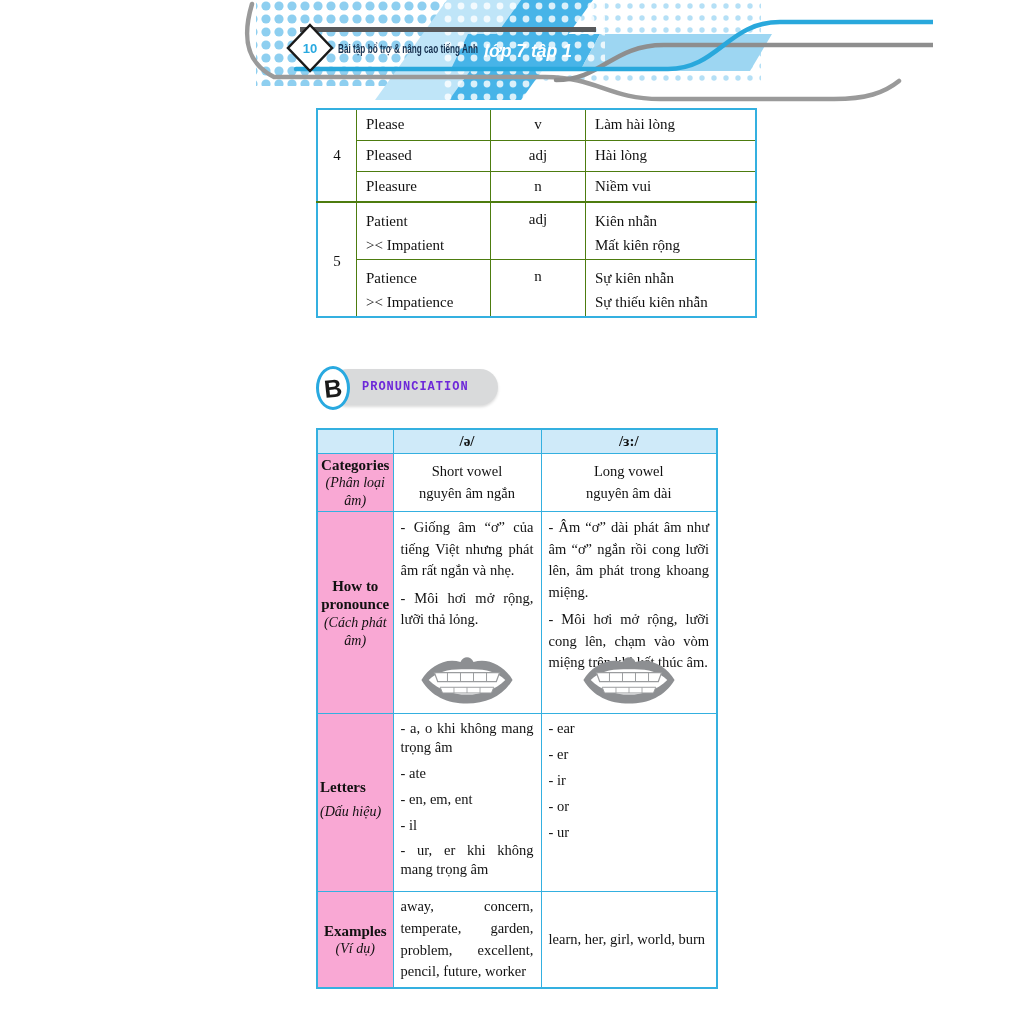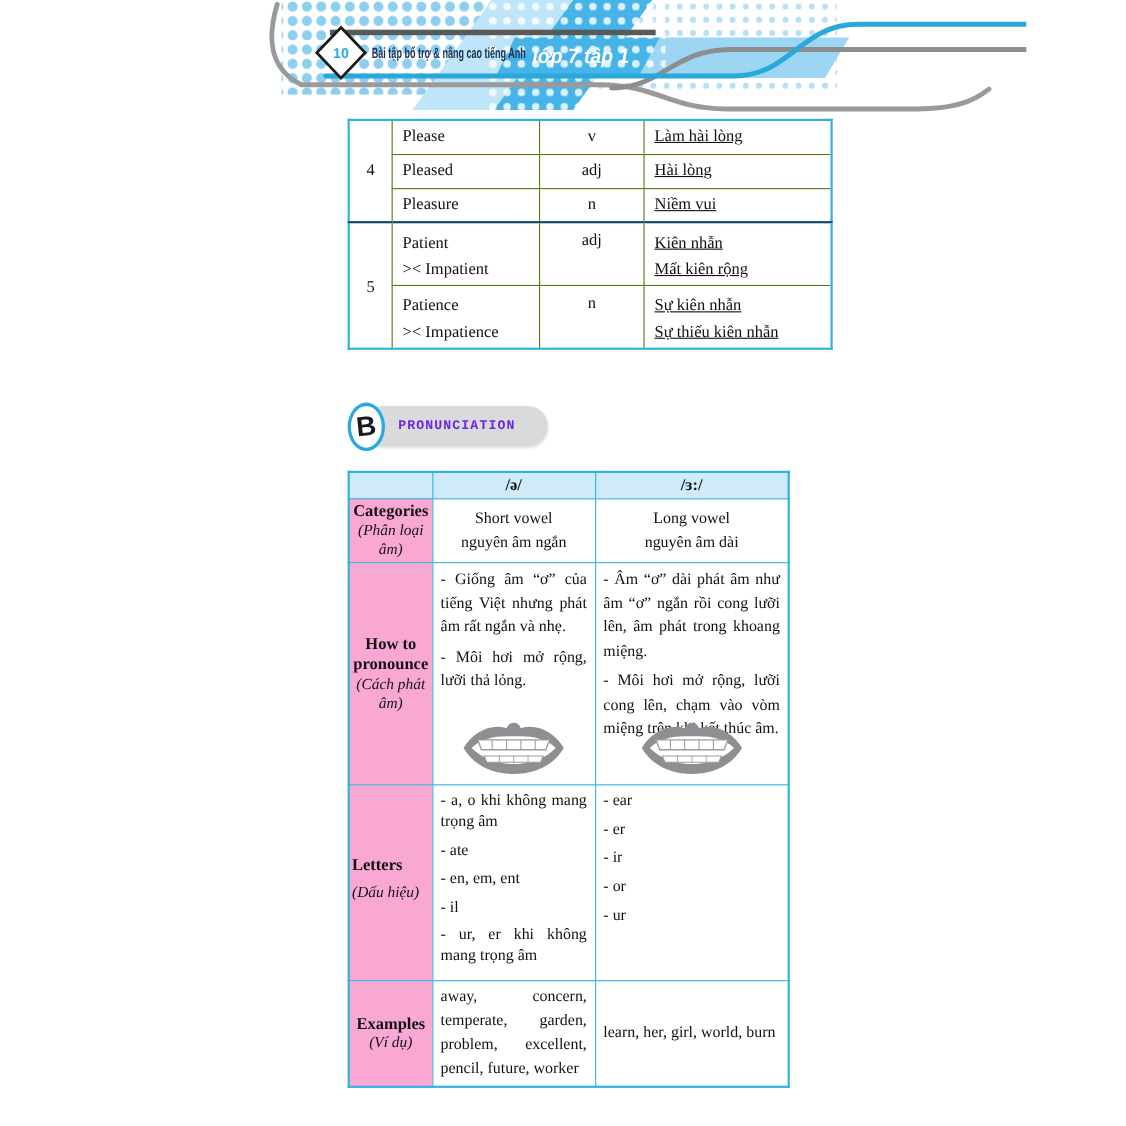--- a/index.html
+++ b/index.html
@@ -9,26 +9,26 @@
   
   #banner{position:absolute;left:0;top:0;width:1024px;height:135px;}
 
   
   table.vocab{position:absolute;left:316px;top:108px;width:400px;border-collapse:collapse;
               table-layout:fixed;border:2px solid #34b0e0;}
   table.vocab td{border:1px solid #4d7c0f;font-size:15px;line-height:1.4;padding:2px 4px;vertical-align:middle;}
   table.vocab td.num{text-align:center;width:30px;}
   table.vocab td.word{width:120px;padding-left:9px;}
   table.vocab td.pos{width:86px;text-align:center;}
-  table.vocab td.meaning{width:156px;padding-left:9px;text-decoration:underline;}
+  table.vocab td.meaning{width:156px;padding-left:9px;}
   table.vocab tr.r1{height:31px;}
   table.vocab tr.r2{height:55px;}
   table.vocab tr.r2 td{vertical-align:top;padding-top:6px;}
   table.vocab tr.r2 td div{line-height:24px;}
-  table.vocab tr.group-sep td{border-top:2px solid #0c4a6e;}
+  table.vocab tr.group-sep td{border-top:2px solid #4d7c0f;}
 
   
   #sectionBadge{position:absolute;left:316px;top:366px;height:40px;}
   #sectionBadge .pill{position:absolute;left:14px;top:3px;height:36px;width:168px;
       background:#d9dadb;border-radius:18px;box-shadow:0 2px 3px rgba(0,0,0,.15);}
   #sectionBadge .pill span{display:block;line-height:36px;padding-left:32px;
       font-family:Liberation Mono, monospace;font-weight:800;
       font-size:12px;letter-spacing:1px;color:#6d28d9;}
   #sectionBadge .blob{position:absolute;left:0;top:0;width:28px;height:38px;border-radius:50%;
       background:#ffffff;border:3px solid #29a9e0;display:flex;align-items:center;justify-content:center;}

